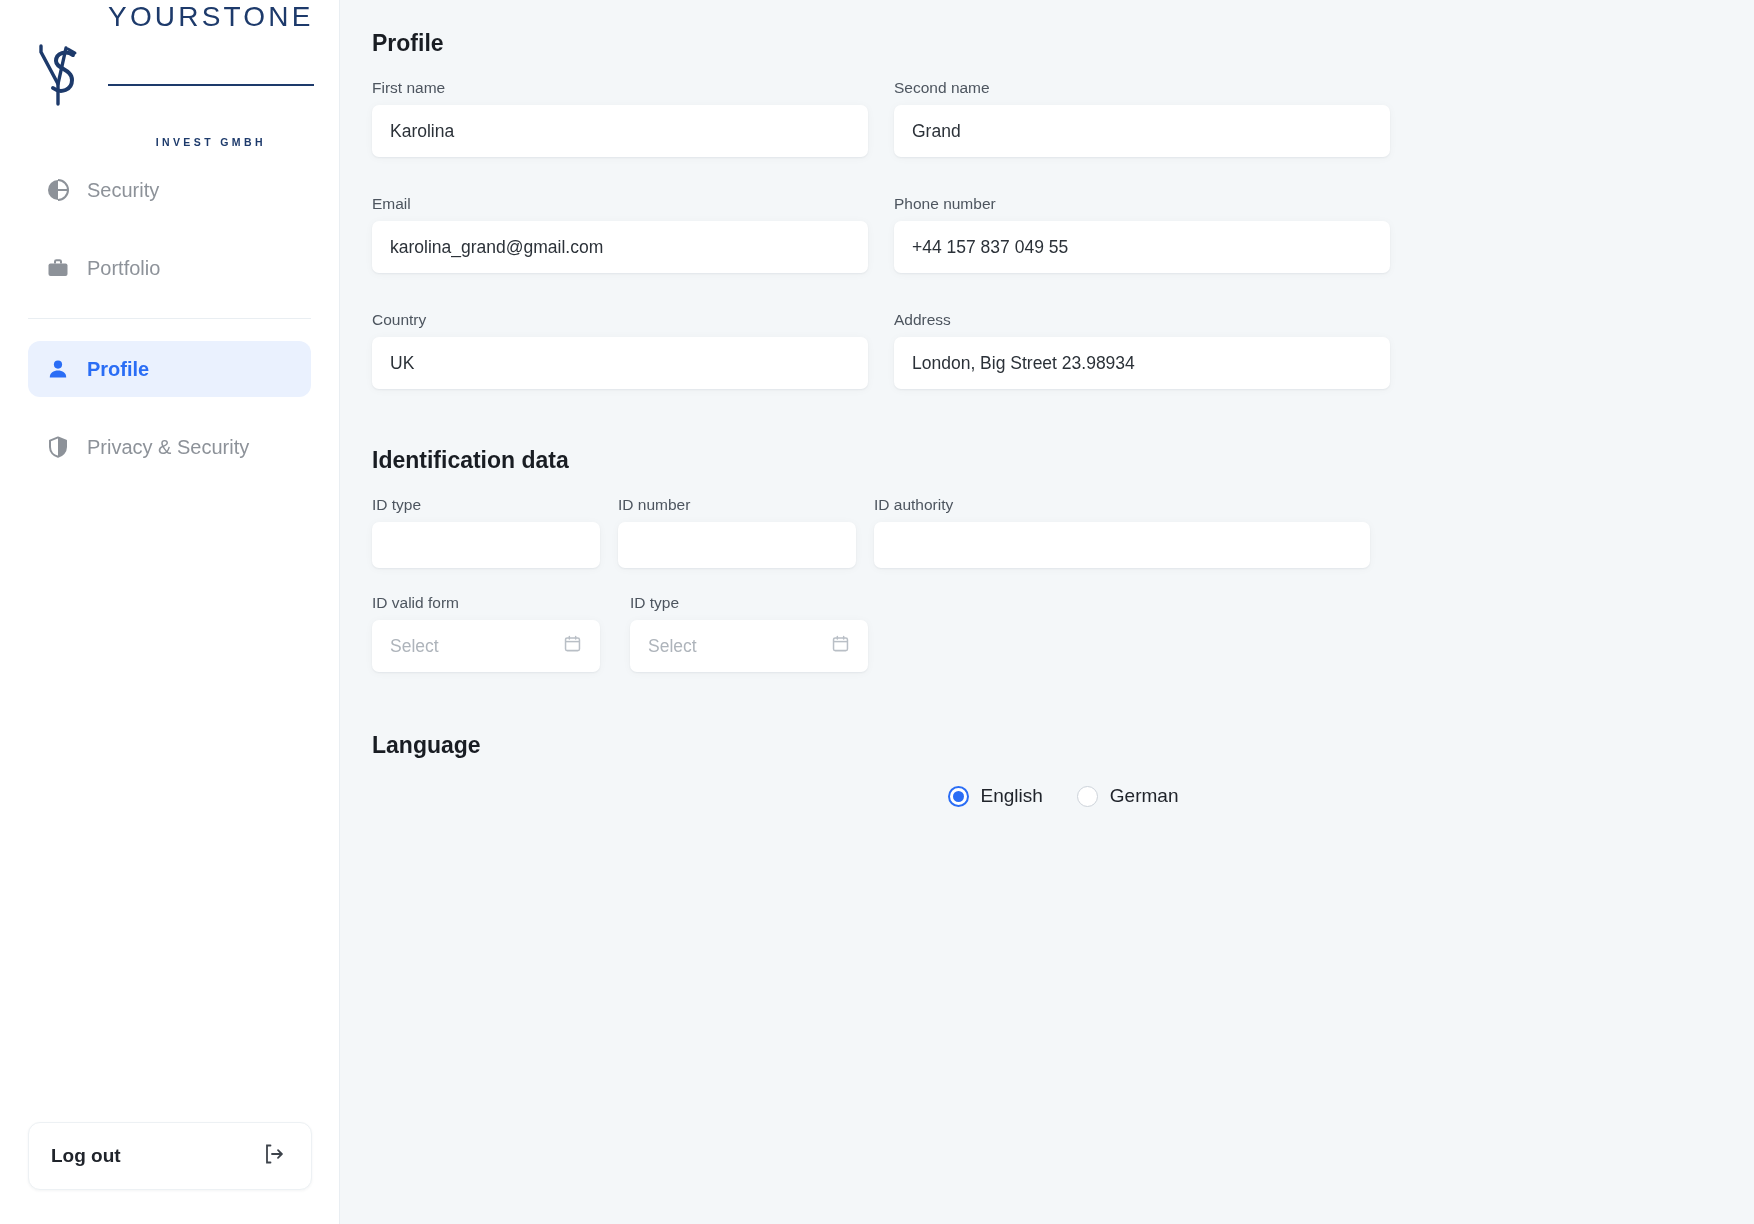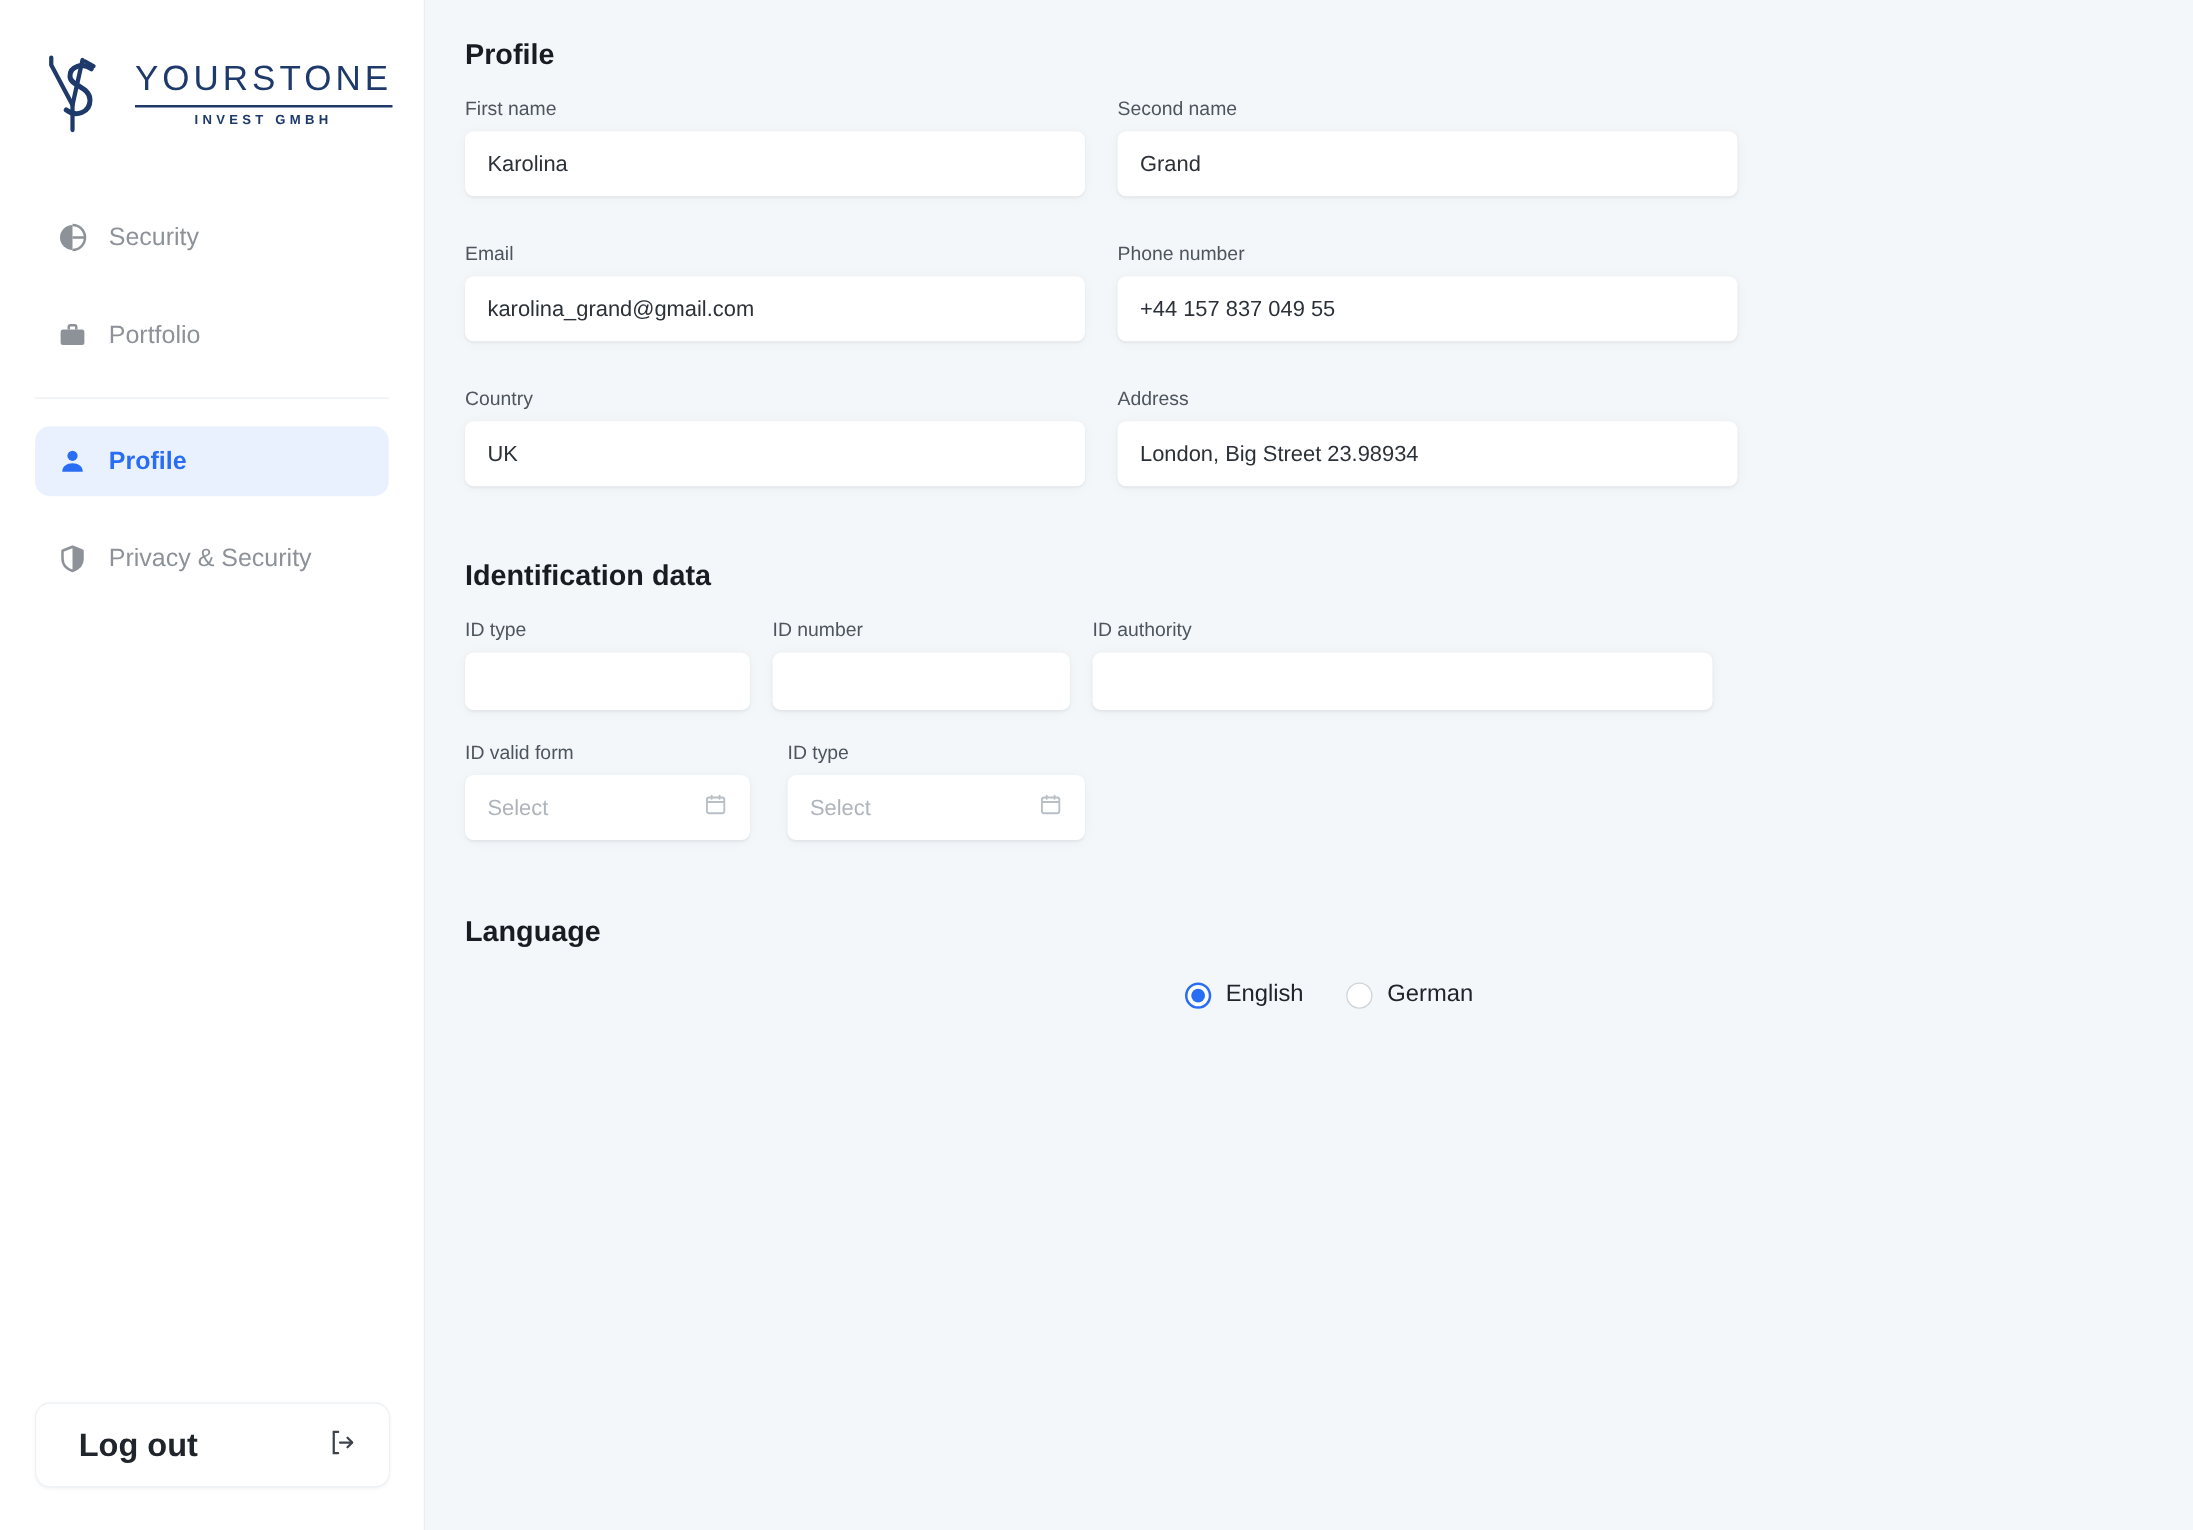--- a/index.html
+++ b/index.html
@@ -19,21 +19,21 @@
     display: flex; flex-direction: column;
     flex: 0 0 340px;
     position: relative;
   }
   .logo-row {
     display: flex; align-items: center; gap: 14px;
     padding: 26px 0 0 32px;
     height: 122px;
   }
   .logo-mark { width: 62px; height: 72px; flex: 0 0 62px; }
-  .logo-text { display: flex; flex-direction: column; align-items: center; }
+  .logo-text { display: flex; flex-direction: column; align-items: center; gap: 46px; }
   .logo-word {
     font-size: 28px; letter-spacing: 3.2px; font-weight: 400;
     color: #1d3a6b;
   }
   .logo-rule { width: 100%; height: 2px; background: #1d3a6b; margin: 5px 0 4px; }
   .logo-sub {
     font-size: 10.5px; letter-spacing: 3.4px; font-weight: 600;
     color: #1d3a6b;
   }
 
@@ -52,21 +52,21 @@
   .logout {
     position: absolute; left: 28px; bottom: 34px;
     width: 284px; height: 68px;
     background: #ffffff;
     border: 1px solid #edf1f4;
     border-radius: 12px;
     box-shadow: 0 1px 3px rgba(16,30,54,.05);
     display: flex; align-items: center; justify-content: space-between;
     padding: 0 26px 0 22px; cursor: pointer;
   }
-  .logout-label { font-size: 26px; font-weight: 700; color: #20242b; margin-left: 12px; }
+  .logout-label { font-size: 19px; font-weight: 700; color: #20242b; }
 
   
   .main { flex: 1; padding: 30px 0 0 32px; overflow: hidden; }
   .section-title {
     font-size: 23px; font-weight: 700; color: #191d23;
     margin-bottom: 22px;
   }
   .section-title.spaced { margin-top: 46px; }
   .section-title.lang { margin-top: 48px; margin-bottom: 26px; }
 

